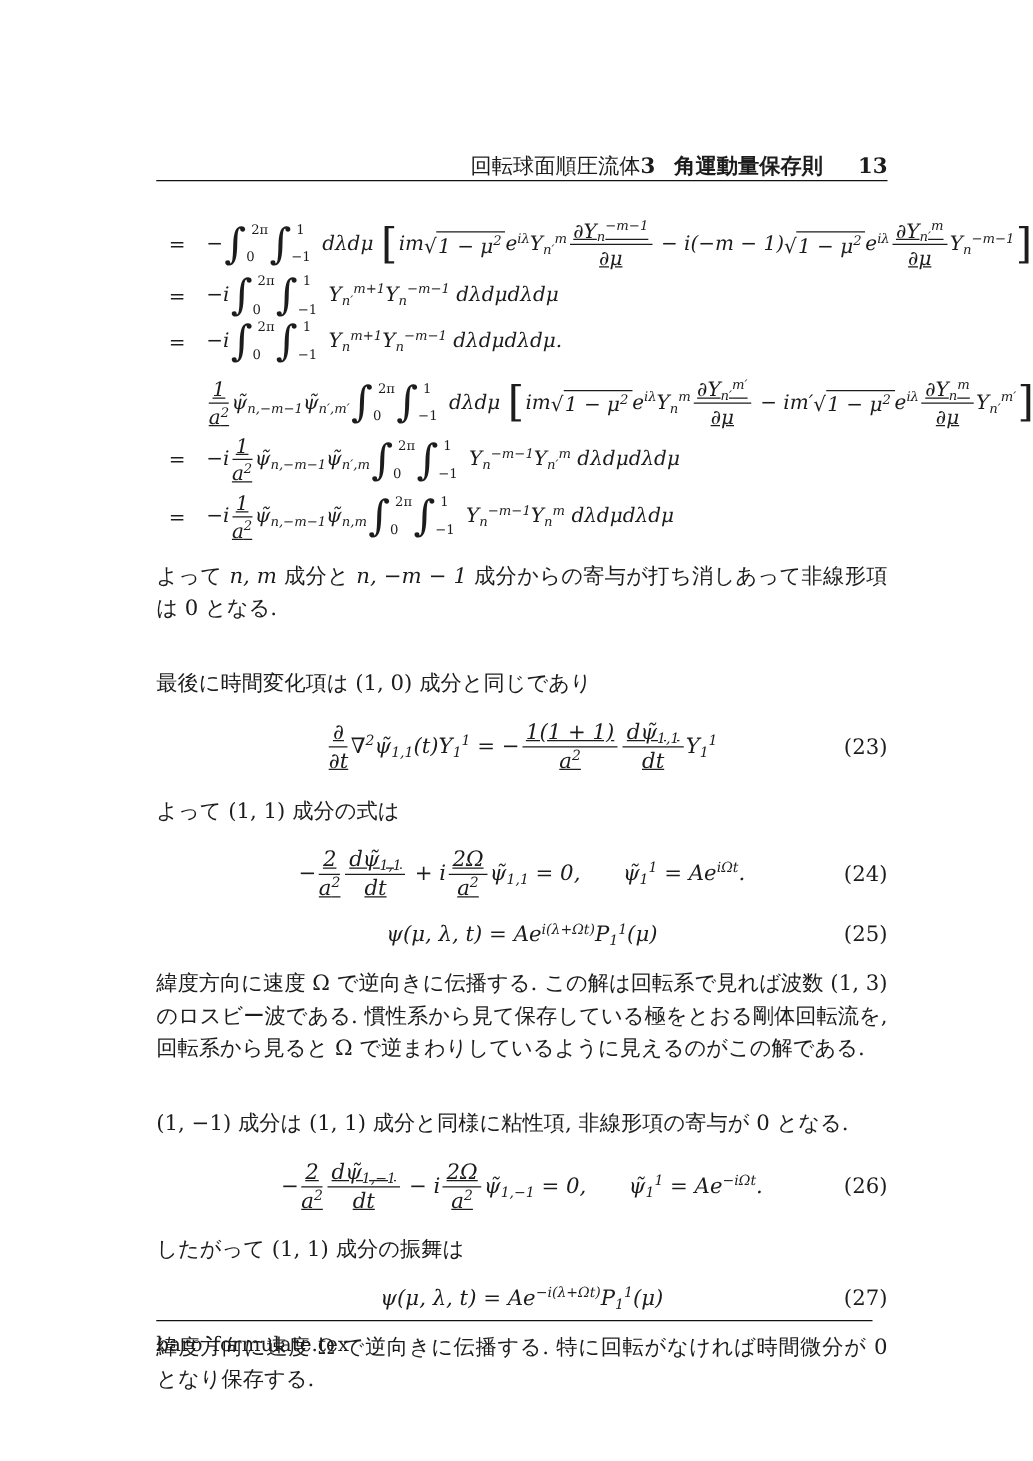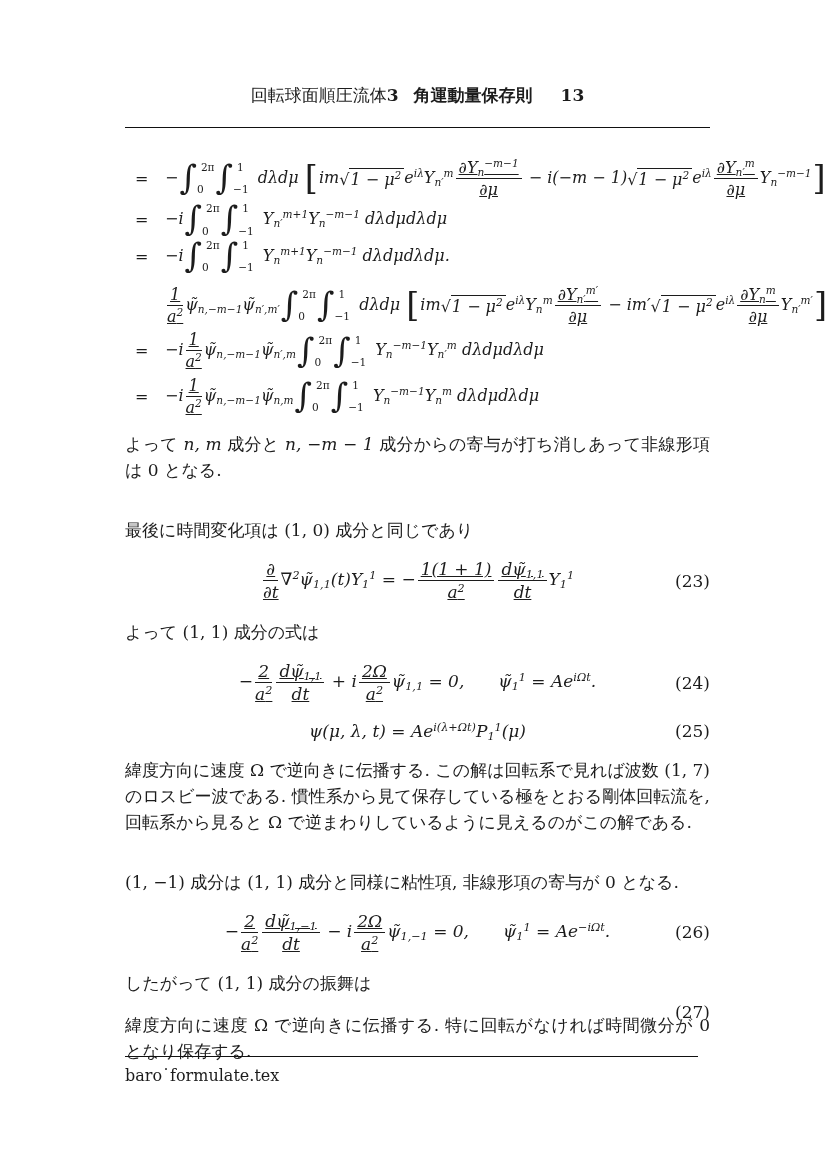--- a/index.html
+++ b/index.html
@@ -8,23 +8,24 @@
     width:826px;height:1169px;
     overflow:hidden;
     background:#ffffff;
     color:#1c1c1c;
     font-family:"DejaVu Serif","Liberation Serif",serif;
     font-size:17px;
   }
   .inner{padding:84px 116px 0 125px;}
   
   .header{
-    display:flex;justify-content:center;align-items:baseline;
+    display:flex;justify-content:flex-end;align-items:baseline;
     border-bottom:1.6px solid #111;
-    padding-bottom:20px;
+    padding-bottom:0;
+    margin-top:37px;
   }
   .hleft{font-size:17px;}
   .hright{display:flex;align-items:baseline;}
   .secnum{font-weight:bold;}
   .sectitle{margin-left:15px;font-weight:bold;}
   .pagenum{margin-left:28px;font-weight:bold;}
   
   .para{
     margin:14px 0 10px;
     line-height:26px;
@@ -250,41 +251,42 @@
           </span>ψ̃<sub>1,1</sub> = 0,  ψ̃<sub>1</sub><sup>1</sup> = Ae<sup>iΩt</sup>.</span>
       <span class="deq-num">(24)</span>
     </div>
 
 
     <div class="deq">
       <span class="deq-body">ψ(μ, λ, t) = Ae<sup>i(λ+Ωt)</sup>P<sub>1</sub><sup>1</sup>(μ)</span>
       <span class="deq-num">(25)</span>
     </div>
 
-    <p class="para">緯度方向に速度 Ω で逆向きに伝播する. この解は回転系で見れば波数 (1, 7) のロスビー波である. 慣性系から見て保存している極をとおる剛体回転流を, 回転系から見ると Ω で逆まわりしているように見えるのがこの解である.</p>
+    <p class="para">緯度方向に速度 Ω で逆向きに伝播する. この解は回転系で見れば波数 (1, 3) のロスビー波である. 慣性系から見て保存している極をとおる剛体回転流を, 回転系から見ると Ω で逆まわりしているように見えるのがこの解である.</p>
 
     <p class="para gaptop">(1, −1) 成分は (1, 1) 成分と同様に粘性項, 非線形項の寄与が 0 となる.</p>
 
     <div class="deq">
       <span class="deq-body">−<span class="frac">
             <span class="fnum">2</span>
             <span class="fden">a<sup>2</sup></span>
           </span><span class="frac">
             <span class="fnum">dψ̃<sub>1,−1</sub></span>
             <span class="fden">dt</span>
           </span> − i<span class="frac">
             <span class="fnum">2Ω</span>
             <span class="fden">a<sup>2</sup></span>
           </span>ψ̃<sub>1,−1</sub> = 0,  ψ̃<sub>1</sub><sup>1</sup> = Ae<sup>−iΩt</sup>.</span>
       <span class="deq-num">(26)</span>
     </div>
 
     <p class="para">したがって (1, 1) 成分の振舞は</p>
 
     <div class="deq">
+      <span class="deq-body">ψ(μ, λ, t) = Ae<sup>−i(λ+Ωt)</sup>P<sub>1</sub><sup>1</sup>(μ)</span>
       <span class="deq-num">(27)</span>
     </div>
 
     <p class="para">緯度方向に速度 Ω で逆向きに伝播する. 特に回転がなければ時間微分が 0 となり保存する.</p>
 
   </div>
 
   <div class="footer">
     <span>baro˙formulate.tex</span>
   </div>

